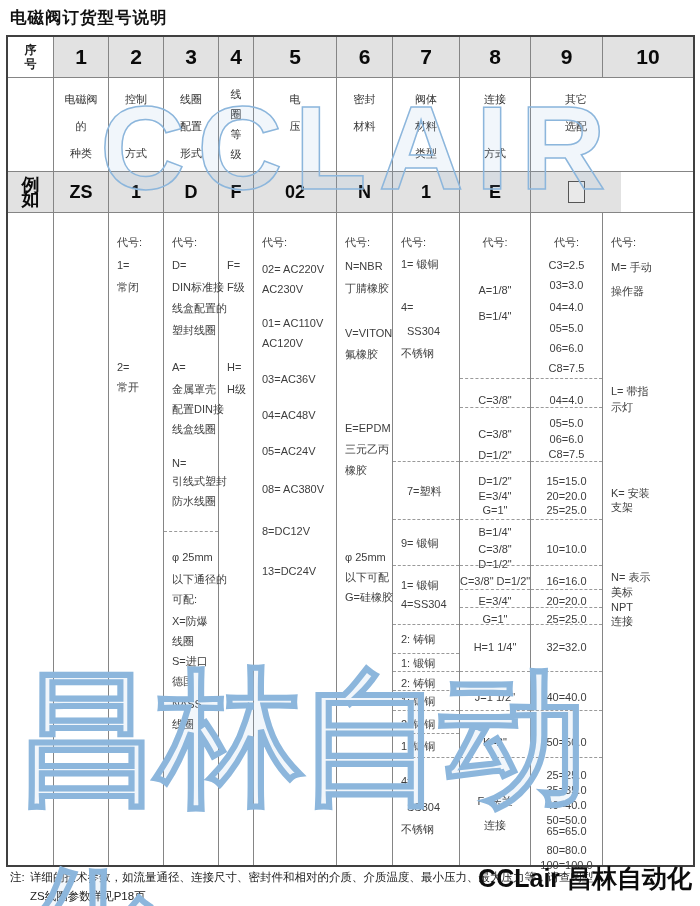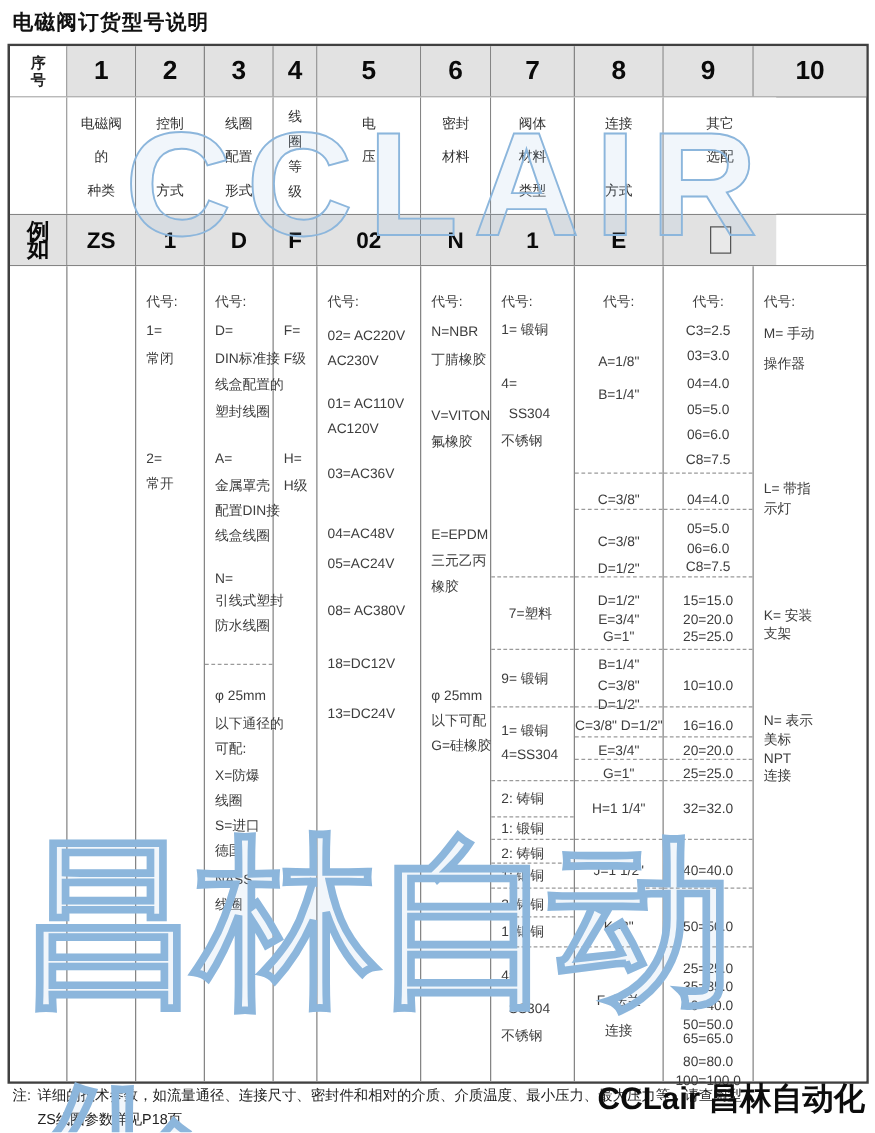--- a/index.html
+++ b/index.html
@@ -162,24 +162,24 @@
         <div class="ln" style="top:170px">H级</div>
       </div>
 
       <div class="bcol leftal" style="left:246px;width:83px">
         <div class="ln" style="top:23px">代号:</div>
         <div class="ln" style="top:50px">02= AC220V</div>
         <div class="ln ind2" style="top:70px">AC230V</div>
         <div class="ln" style="top:104px">01= AC110V</div>
         <div class="ln ind2" style="top:124px">AC120V</div>
         <div class="ln" style="top:160px">03=AC36V</div>
-        <div class="ln" style="top:208px">04=AC48V</div>
+        <div class="ln" style="top:196px">04=AC48V</div>
         <div class="ln" style="top:232px">05=AC24V</div>
         <div class="ln" style="top:270px">08= AC380V</div>
-        <div class="ln" style="top:312px">18=DC12V</div>
+        <div class="ln" style="top:312px">8=DC12V</div>
         <div class="ln" style="top:352px">13=DC24V</div>
       </div>
 
       <div class="bcol leftal" style="left:329px;width:56px">
         <div class="ln" style="top:23px">代号:</div>
         <div class="ln" style="top:47px">N=NBR</div>
         <div class="ln" style="top:69px">丁腈橡胶</div>
         <div class="ln" style="top:114px">V=VITON</div>
         <div class="ln" style="top:135px">氟橡胶</div>
         <div class="ln" style="top:209px">E=EPDM</div>

